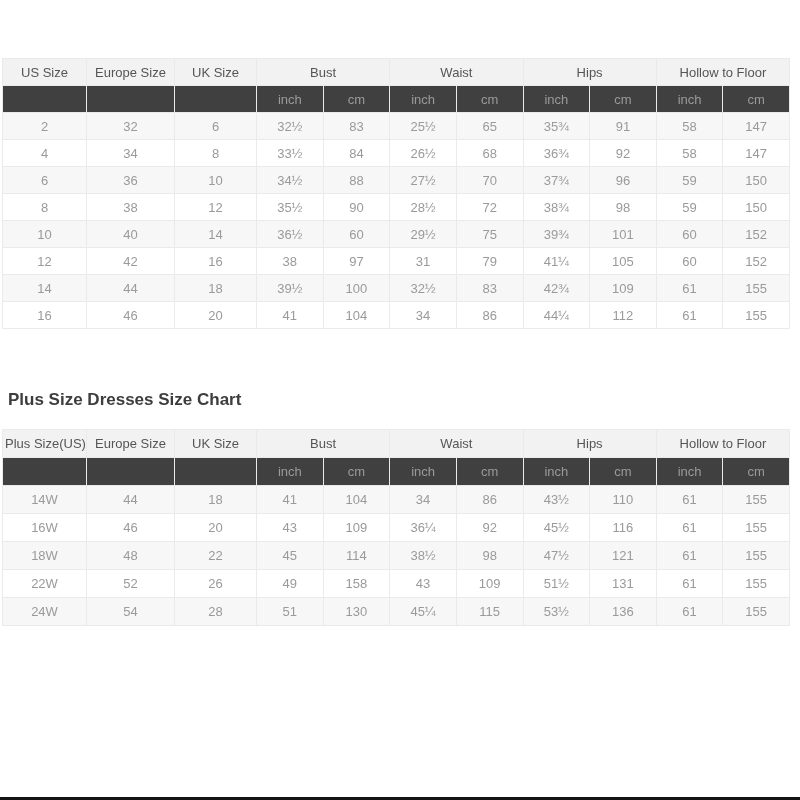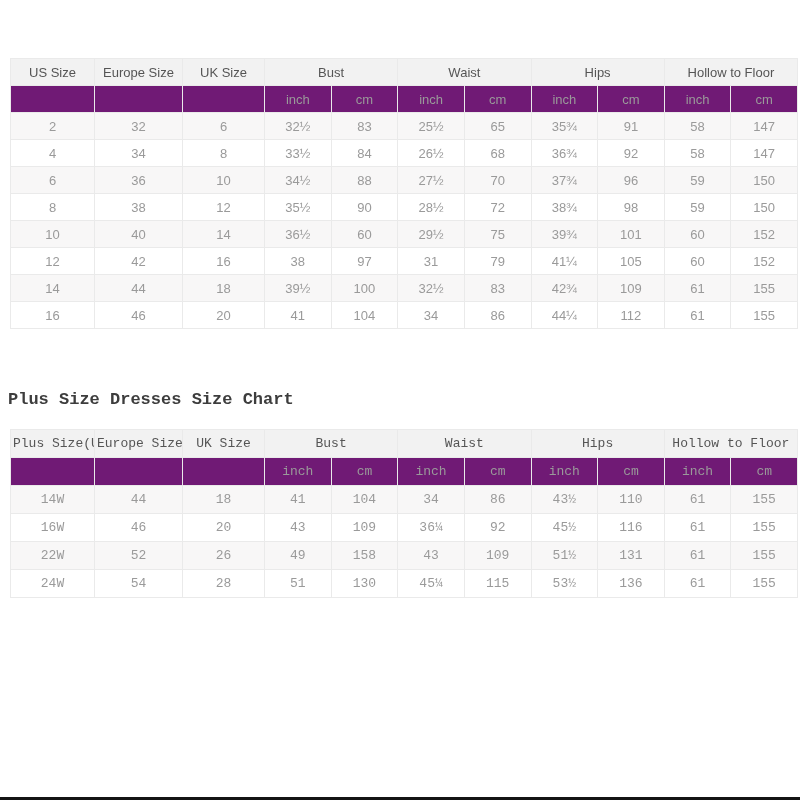--- a/index.html
+++ b/index.html
@@ -17,53 +17,53 @@
     background: #ffffff;
     font-family: "Liberation Sans", sans-serif;
   }
   body {
     width: 800px;
     height: 800px;
     position: relative;
     overflow: hidden;
   }
   .chart-block.dress { padding-top: 58px; }
-  .chart-block.plus  { padding-top: 61px; font-family: Liberation Mono, monospace; }
+  .chart-block.plus  { padding-top: 61px; }
   .chart-title {
     font-size: 17px;
     font-weight: bold;
     color: var(--title-color);
     margin: 0 0 19px 8px;
     line-height: 20px;
   }
   table.size-table {
     border-collapse: collapse;
     table-layout: fixed;
     width: 788px;
-    margin-left: 10px;
+    margin-left: 2px;
     background: #ffffff;
   }
   .size-table th, .size-table td {
     border: 1px solid var(--border-color);
     text-align: center;
     vertical-align: middle;
     font-size: 13px;
     font-weight: normal;
     padding: 0 2px;
     overflow: hidden;
     white-space: nowrap;
   }
   .chart-block.dress .size-table tr { height: 27px; }
   .chart-block.plus  .size-table tr { height: 28px; }
   .size-table th.hdr {
     background: var(--header-bg);
     color: var(--header-text);
   }
   .size-table th.unit {
-    background: #701a75;
+    background: #404040;
     color: var(--cell-text);
   }
   .size-table tbody td { color: var(--cell-text); }
   .size-table tbody tr:nth-child(odd)  { background: var(--zebra-bg); }
   .size-table tbody tr:nth-child(even) { background: #ffffff; }
   .bottom-rule {
     position: absolute;
     left: 0;
     top: 797px;
     width: 800px;
@@ -284,20 +284,33 @@
             <td>43</td>
             <td>109</td>
             <td>36¼</td>
             <td>92</td>
             <td>45½</td>
             <td>116</td>
             <td>61</td>
             <td>155</td>
           </tr>
           <tr>
+            <td>18W</td>
+            <td>48</td>
+            <td>22</td>
+            <td>45</td>
+            <td>114</td>
+            <td>38½</td>
+            <td>98</td>
+            <td>47½</td>
+            <td>121</td>
+            <td>61</td>
+            <td>155</td>
+          </tr>
+          <tr>
             <td>22W</td>
             <td>52</td>
             <td>26</td>
             <td>49</td>
             <td>158</td>
             <td>43</td>
             <td>109</td>
             <td>51½</td>
             <td>131</td>
             <td>61</td>

